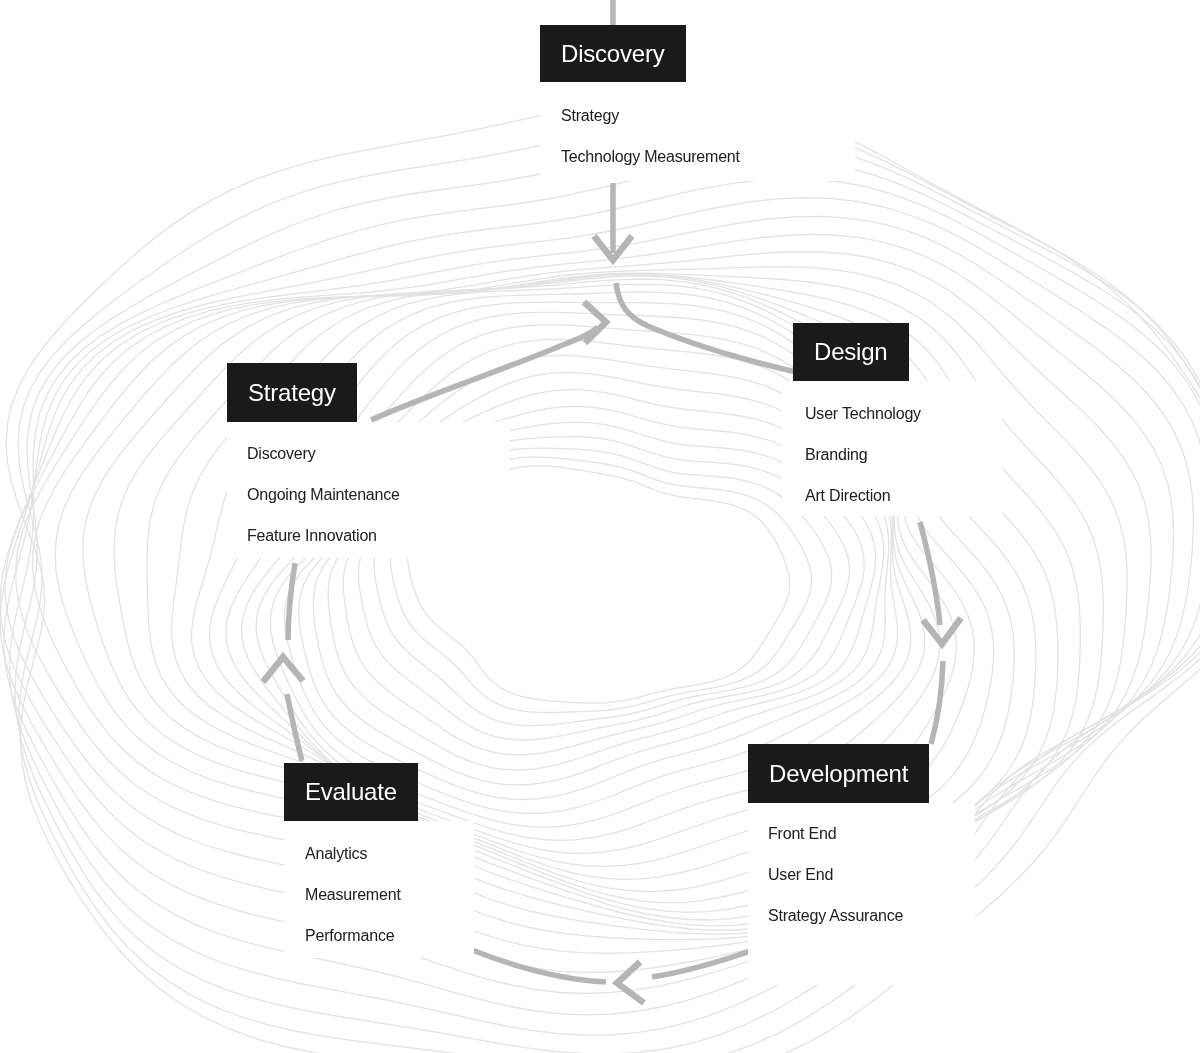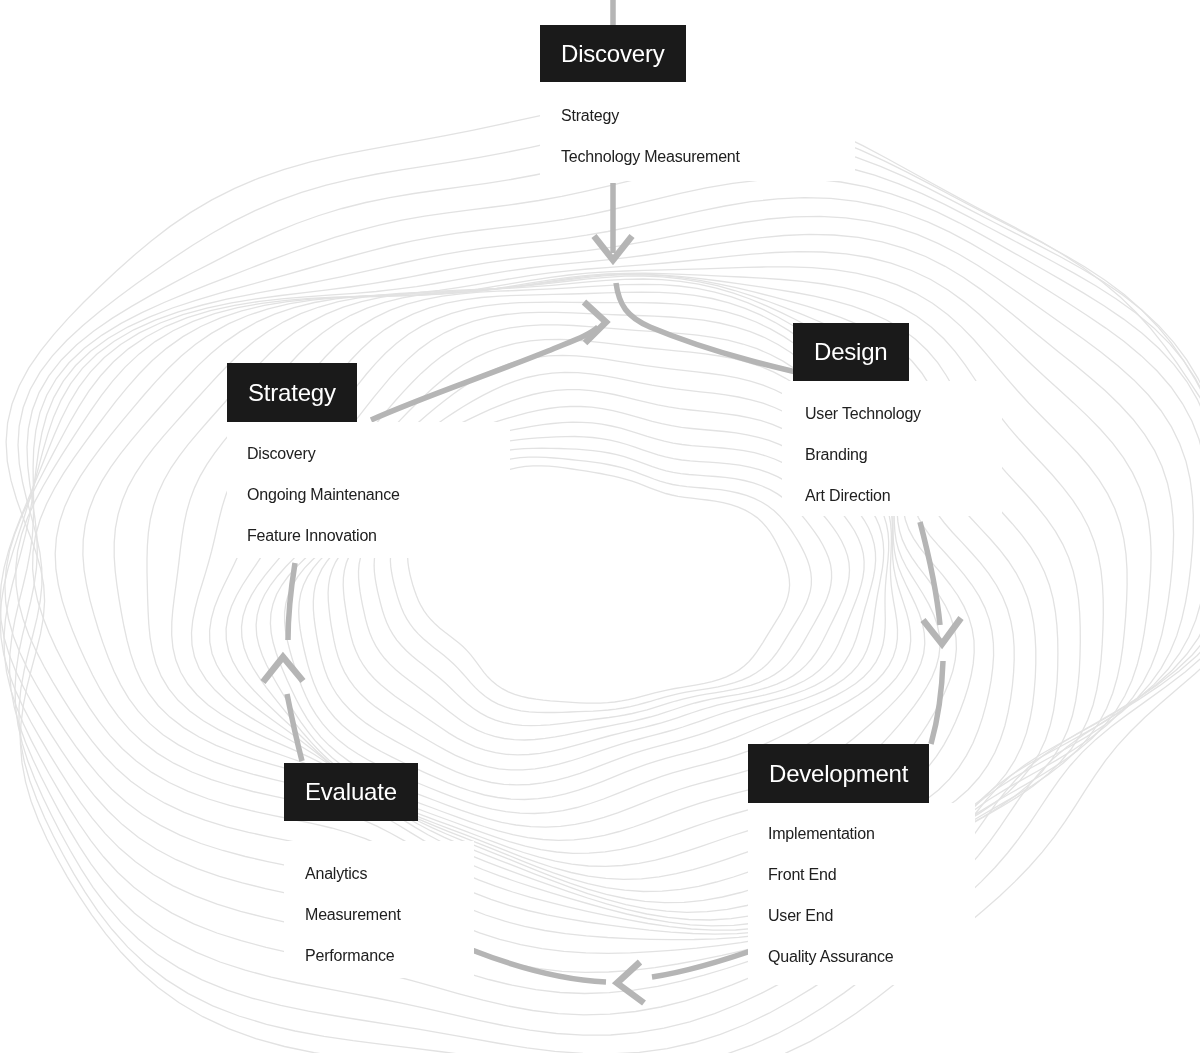--- a/index.html
+++ b/index.html
@@ -32,21 +32,21 @@
   .n-design{left:782px;top:323px;padding-left:11px;}
   .n-design .nbox{height:58px;line-height:58px;}
   .n-design .npanel{left:0;top:58px;width:220px;height:135px;padding:12px 0 0 23px;}
   
   .n-development{left:748px;top:744px;}
   .n-development .nbox{height:59px;line-height:59px;}
   .n-development .npanel{left:0;top:59px;width:227px;height:182px;padding:10px 0 0 20px;}
   
   .n-evaluate{left:284px;top:763px;}
   .n-evaluate .nbox{height:58px;line-height:58px;}
-  .n-evaluate .npanel{left:0;top:58px;width:190px;height:137px;padding:12px 0 0 21px;margin-top:20px;}
+  .n-evaluate .npanel{left:0;top:58px;width:190px;height:137px;padding:12px 0 0 21px;}
   
   .n-enhance{left:227px;top:363px;}
   .n-enhance .nbox{height:59px;line-height:59px;}
   .n-enhance .npanel{left:0;top:59px;width:283px;height:136px;padding:11px 0 0 20px;}
 
   .arrows path{fill:none;stroke:var(--arrow);stroke-width:5.5px;}
   .arrows path.head{stroke-width:6.5px;stroke-linejoin:miter;}
   .contours path{fill:none;stroke:var(--contour);stroke-width:1.3px;}
 </style>
 </head>
@@ -132,24 +132,23 @@
       <div class="item">Branding</div>
       <div class="item">Art Direction</div>
     </div>
   </div>
 
   <div class="node n-development">
     <div class="nbox">
       <span>Development</span>
     </div>
     <div class="npanel">
-      <div class="item">Implementation</div>
       <div class="item">Front End</div>
       <div class="item">User End</div>
-      <div class="item">Quality Assurance</div>
+      <div class="item">Strategy Assurance</div>
     </div>
   </div>
 
   <div class="node n-evaluate">
     <div class="nbox">
       <span>Evaluate</span>
     </div>
     <div class="npanel">
       <div class="item">Analytics</div>
       <div class="item">Measurement</div>

